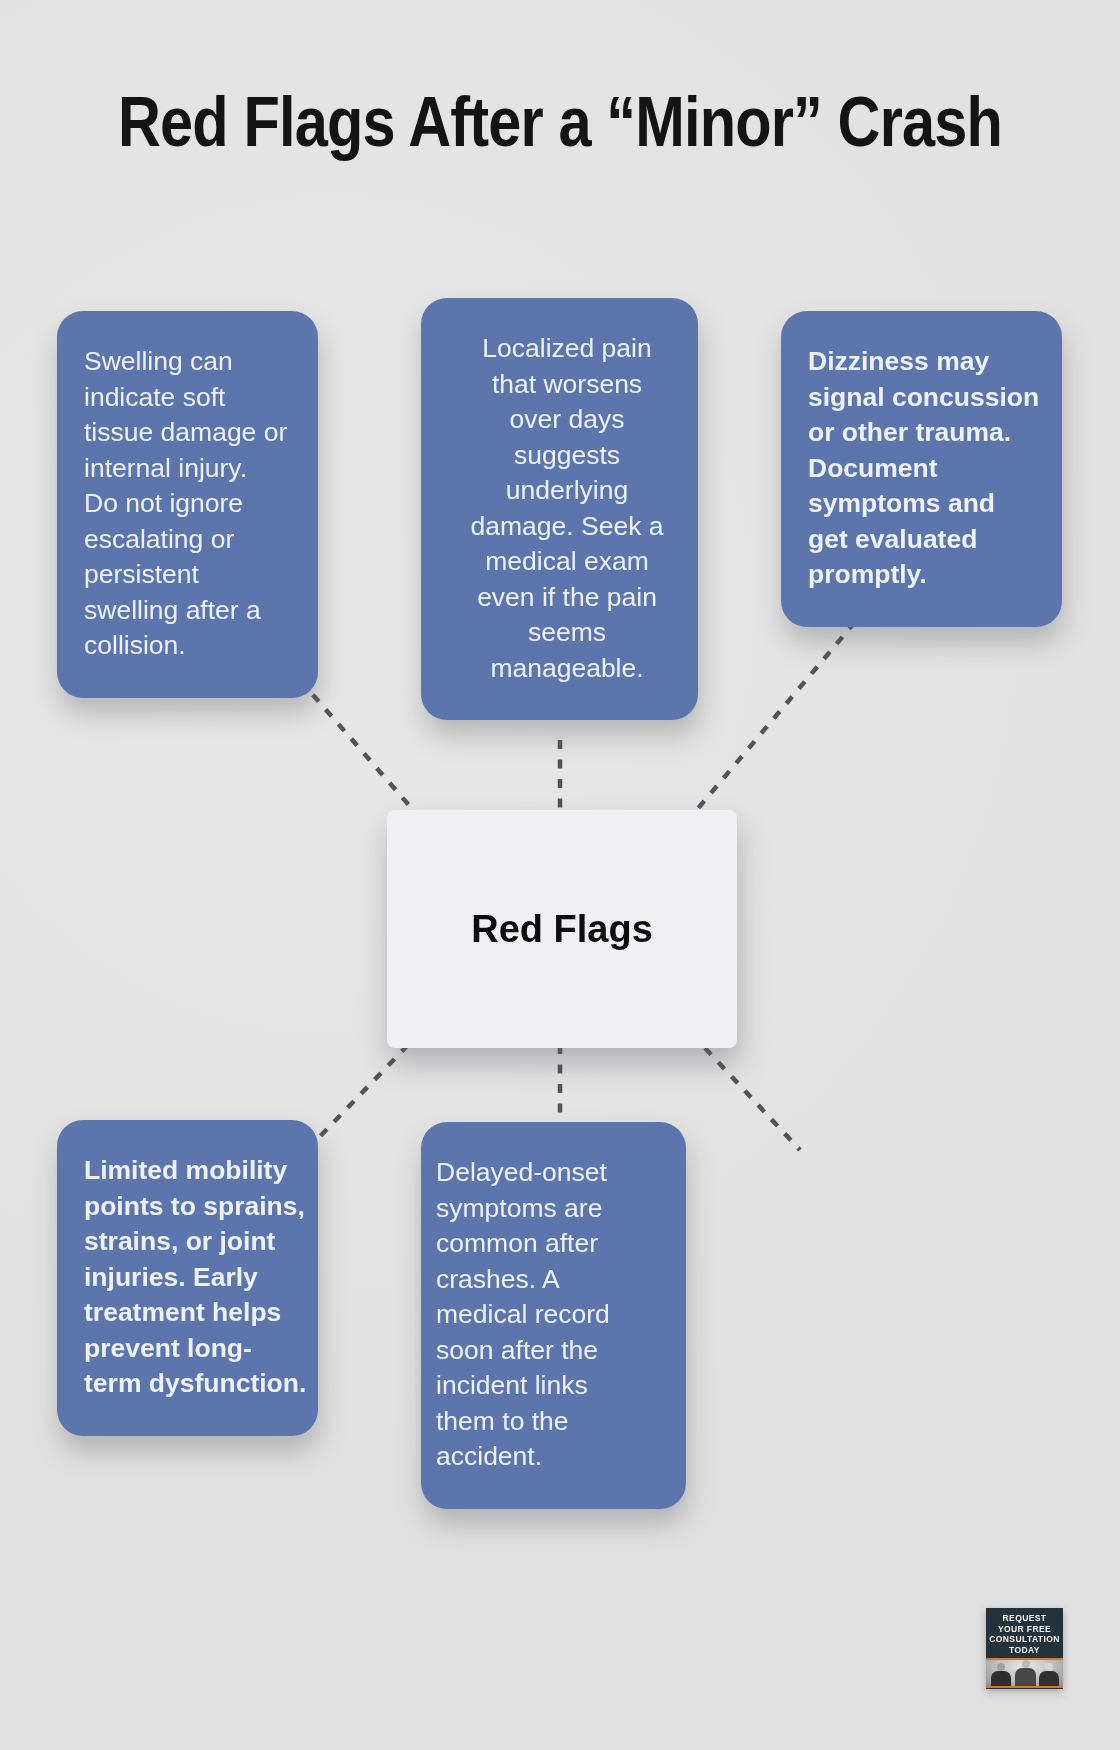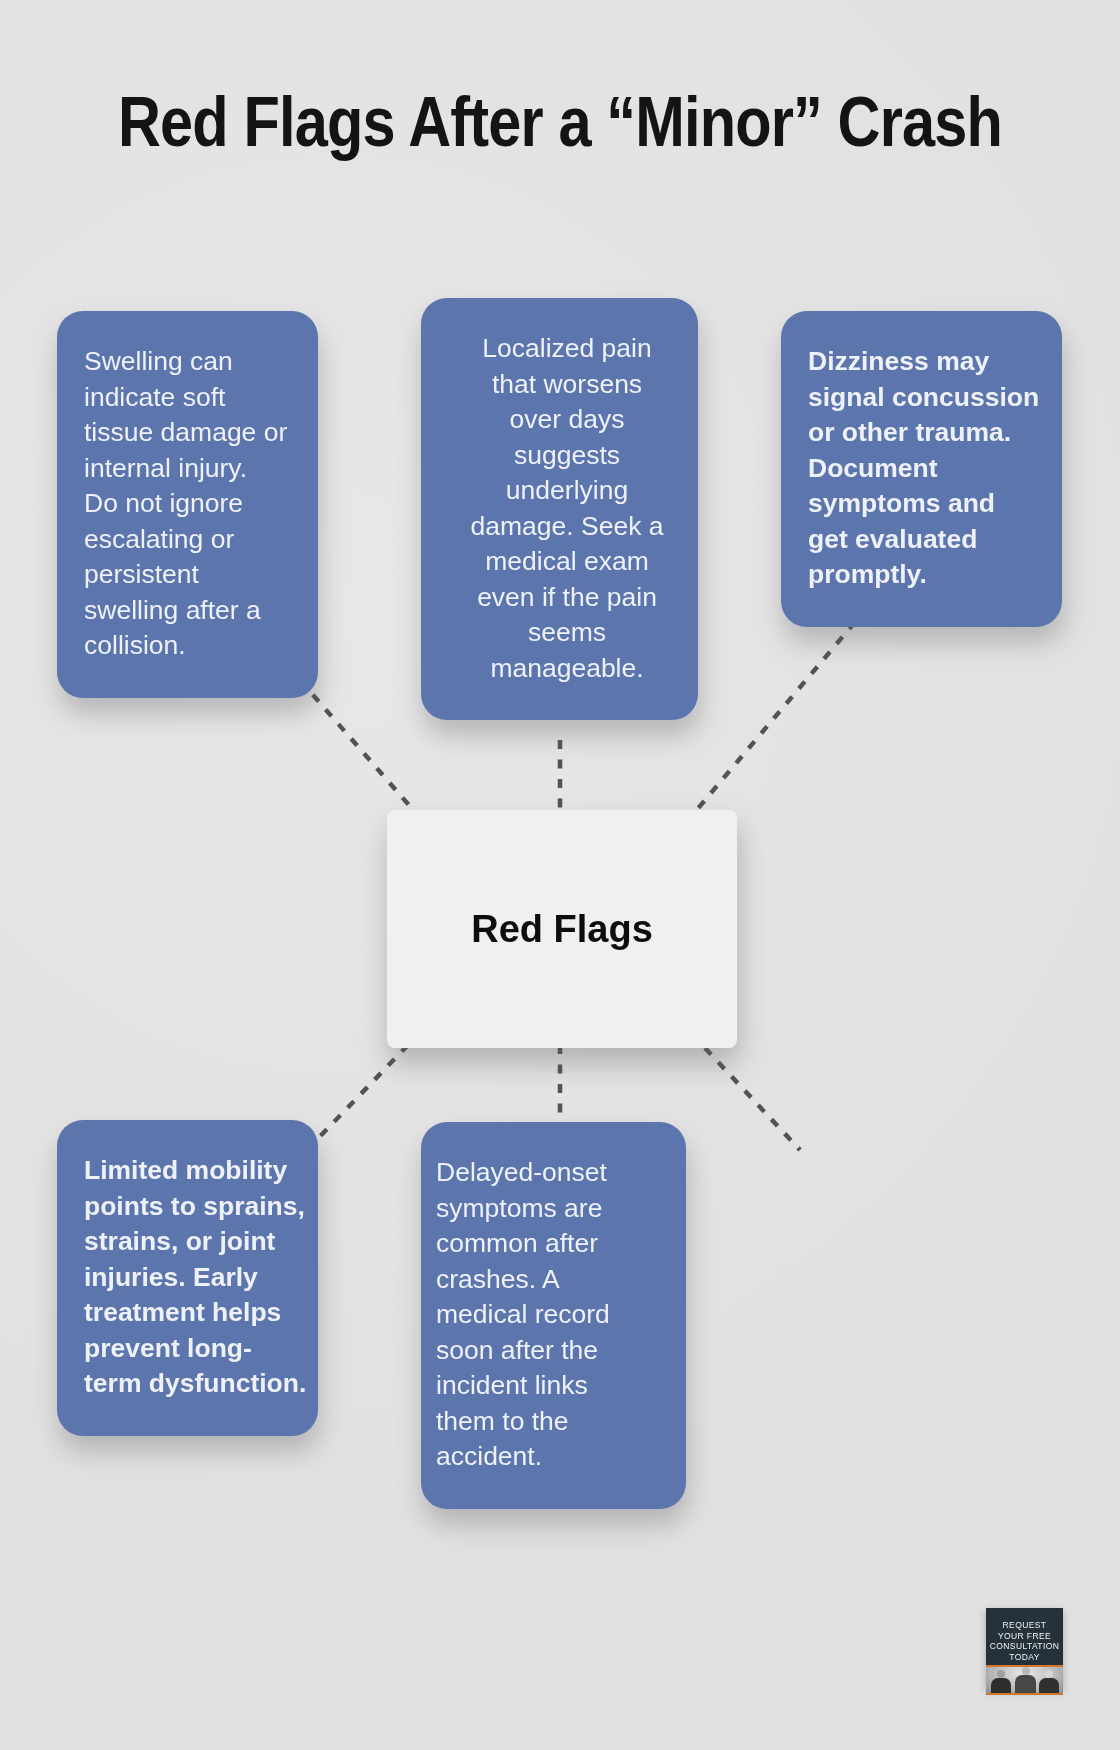--- a/index.html
+++ b/index.html
@@ -62,24 +62,24 @@
   .badge{
     position:absolute;
     z-index:4;
     left:986px;top:1608px;width:77px;height:81px;
     background:var(--navy,#25323b);
     cursor:pointer;
     box-shadow:0 3px 8px rgba(90,90,90,.4);
   }
   .badge-text{
     height:45px;
-    padding-top:12px;
+    padding-top:5px;
     color:#f4f4f4;
     font-size:8.5px;
-    font-weight:normal;
+    font-weight:bold;
     letter-spacing:.4px;
     line-height:10.5px;
     text-align:center;
     white-space:pre-line;
   }
   .badge-rule{height:2px;background:var(--orange,#d2782a);}
   .badge-photo{
     position:relative;height:26px;
     background:radial-gradient(ellipse at 50% 25%, #e9e9e9, #bcbcbc 55%, #8f8f8f);
     overflow:hidden;

